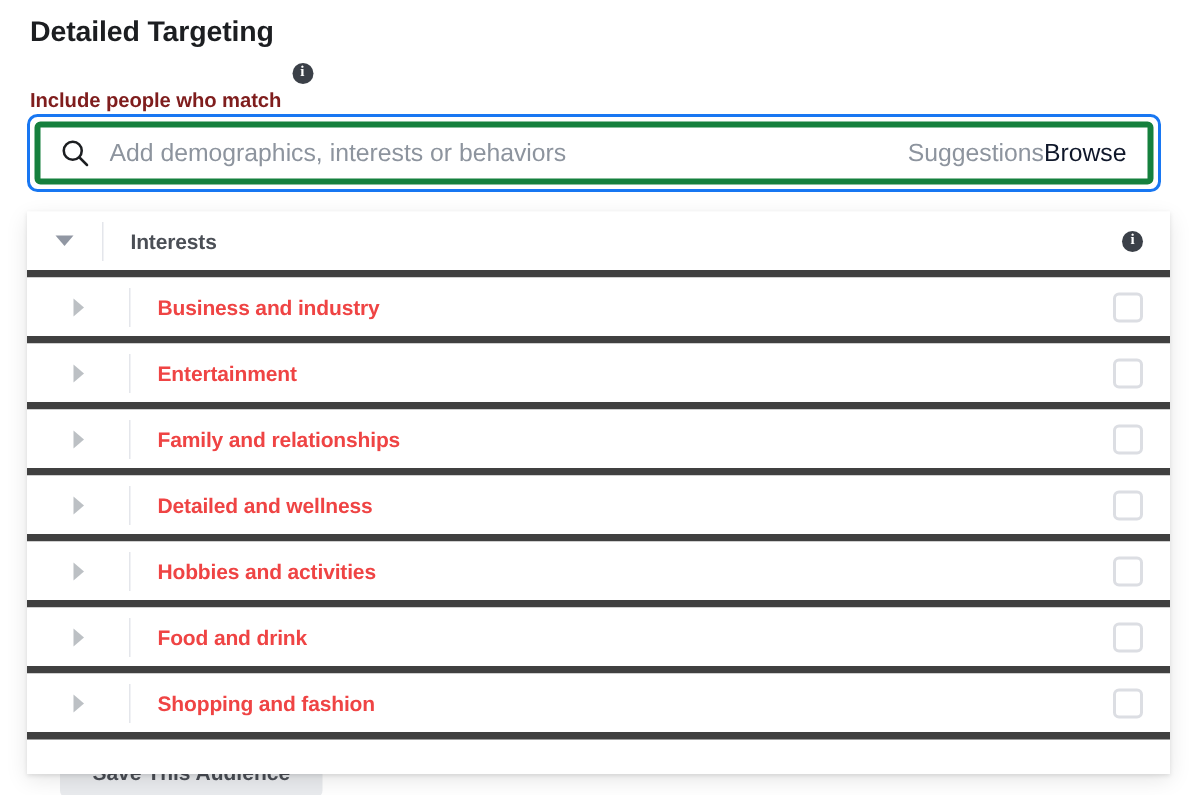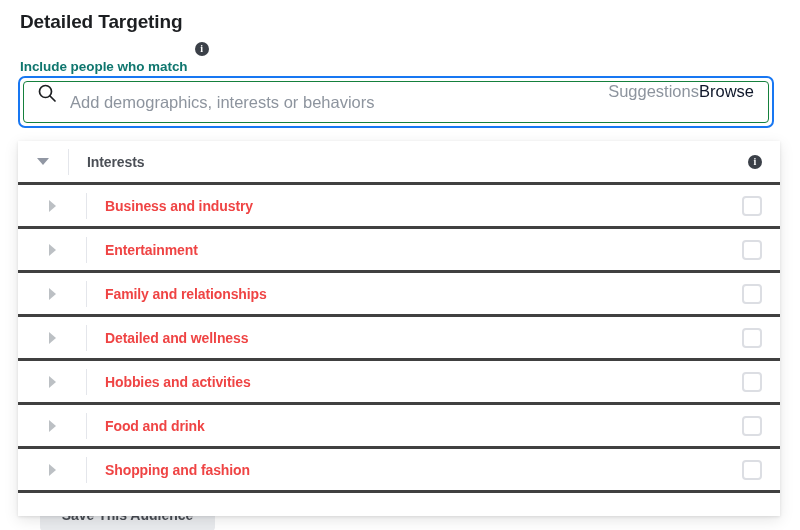--- a/index.html
+++ b/index.html
@@ -33,21 +33,21 @@
   }
   .subtitle-row {
     display: flex;
     align-items: center;
     margin-top: 8px;
     height: 18px;
   }
   .subtitle-text {
     font-size: 13.5px;
     font-weight: bold;
-    color: #0f766e;
+    color: #7f1d1d;
     line-height: 18px;
     letter-spacing: -0.05px;
     margin-top: 36px;
   }
   .info-dot {
     display: inline-flex;
     align-items: center;
     justify-content: center;
     width: 14px;
     height: 14px;
@@ -74,24 +74,25 @@
     box-sizing: border-box;
     border: 2px solid #1877f2;
     border-radius: 7px;
     background: #ffffff;
     padding: 3px;
   }
   .search-inner {
     width: 100%;
     height: 100%;
     box-sizing: border-box;
-    border: 1px solid #15803d;
+    border: 4px solid #15803d;
     border-radius: 4px;
     background: #ffffff;
     display: flex;
+    align-items: center;
     padding: 0 14px 0 12px;
   }
   .search-icon {
     width: 22px;
     height: 22px;
     flex: 0 0 auto;
     margin-right: 12px;
     display: flex;
     align-items: center;
     justify-content: center;
@@ -138,21 +139,21 @@
     box-sizing: border-box;
   }
   .panel-list {
     background: #ffffff;
   }
   .cat-row {
     display: flex;
     align-items: center;
     height: 44px;
     box-sizing: border-box;
-    border-bottom: 3px solid #404040;
+    border-bottom: 5px solid #404040;
     background: #ffffff;
     padding-right: 18px;
     cursor: pointer;
   }
   .cat-row.header-row {
     cursor: pointer;
   }
   .arrow-cell {
     width: 50px;
     flex: 0 0 auto;

